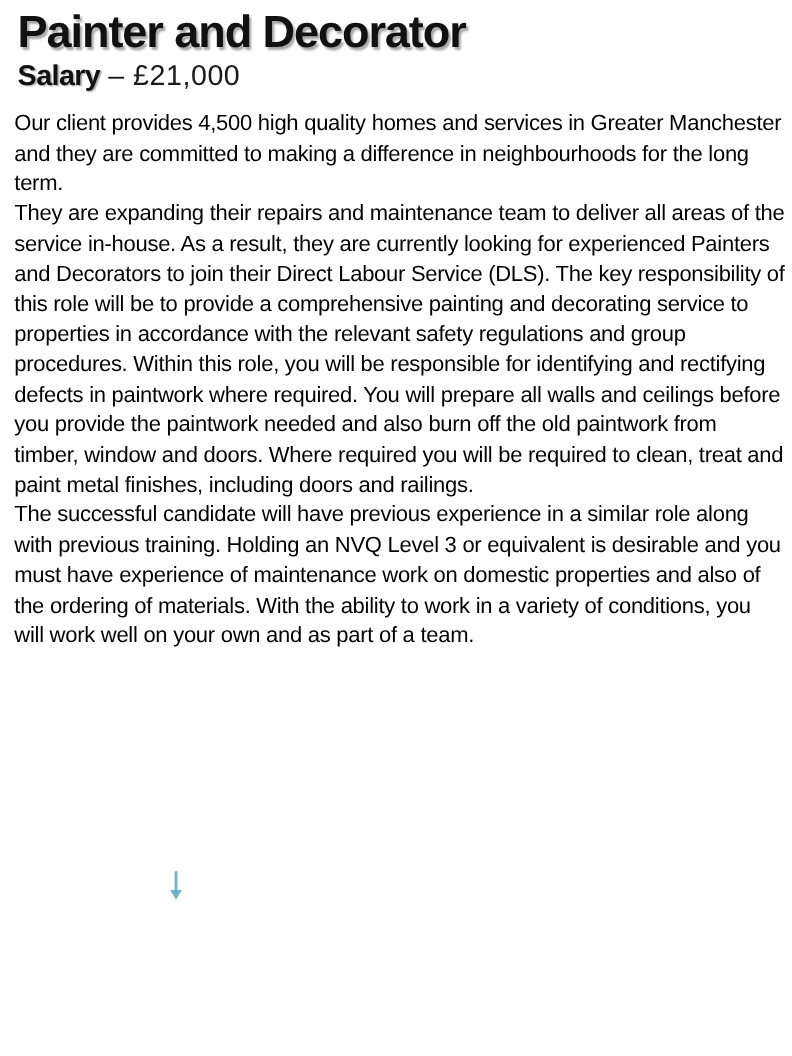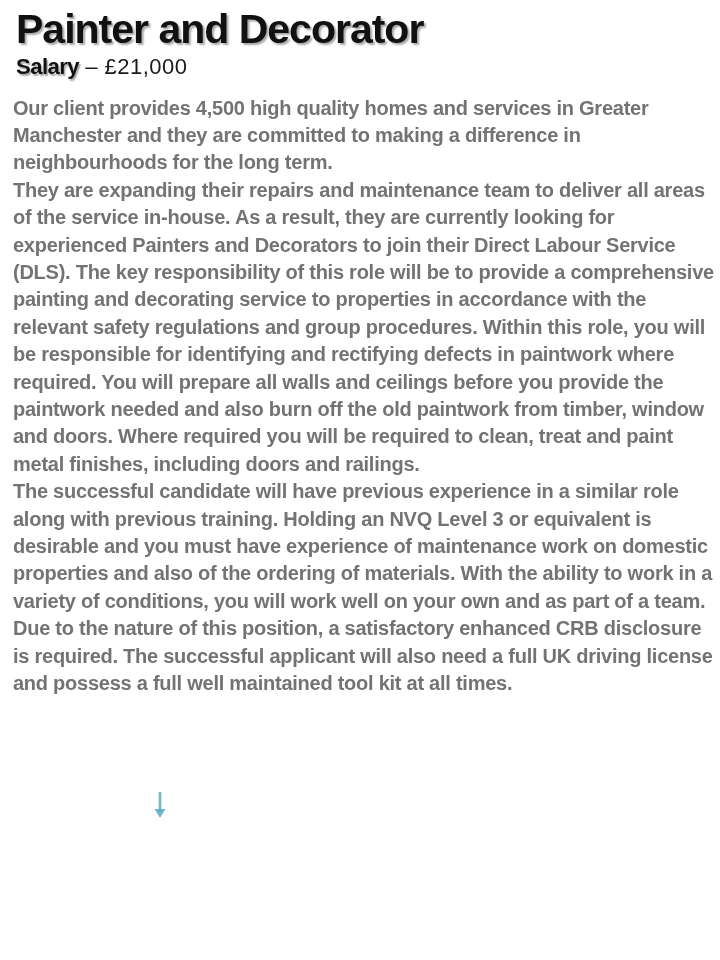--- a/index.html
+++ b/index.html
@@ -22,42 +22,41 @@
     font-size: 41px;
     line-height: 1.08;
     font-weight: bold;
     letter-spacing: -1px;
     color: #111111;
     text-shadow: 2px 2px 2px rgba(0,0,0,0.35);
   }
   .subtitle {
     margin: 3px 0 0 0;
     padding-left: 16px;
-    font-size: 22px;
+    font-size: 26px;
     line-height: 1.15;
   }
   .subtitle .salary-label {
     font-weight: bold;
     color: #111111;
     letter-spacing: -0.5px;
     text-shadow: 1.5px 1.5px 1.5px rgba(0,0,0,0.35);
   }
   .subtitle .salary-value {
     font-weight: 400;
     color: #1a1a1a;
     letter-spacing: 0.5px;
   }
   .content {
     margin-top: 15px;
     padding: 0 6px 0 13px;
     font-size: 20px;
     line-height: 27.4px;
     letter-spacing: -0.25px;
-    color: #737373;
-    font-weight: bold;
+    color: #000000;
   }
   .content p {
     margin: 0;
     padding: 0;
   }
   .cursor {
     position: absolute;
     left: 153px;
     top: 791px;
     width: 14px;
@@ -71,21 +70,20 @@
 <div class="slide">
 
   <h1 class="title">Painter and Decorator</h1>
 
   <h2 class="subtitle"><span class="salary-label">Salary</span> <span class="salary-value">– £21,000</span></h2>
 
   <div class="content">
     <p>Our client provides 4,500 high quality homes and services in Greater Manchester and they are committed to making a difference in neighbourhoods for the long term.</p>
     <p>They are expanding their repairs and maintenance team to deliver all areas of the service in-house. As a result, they are currently looking for experienced Painters and Decorators to join their Direct Labour Service (DLS). The key responsibility of this role will be to provide a comprehensive painting and decorating service to properties in accordance with the relevant safety regulations and group procedures. Within this role, you will be responsible for identifying and rectifying defects in paintwork where required. You will prepare all walls and ceilings before you provide the paintwork needed and also burn off the old paintwork from timber, window and doors. Where required you will be required to clean, treat and paint metal finishes, including doors and railings.</p>
     <p>The successful candidate will have previous experience in a similar role along with previous training. Holding an NVQ Level 3 or equivalent is desirable and you must have experience of maintenance work on domestic properties and also of the ordering of materials. With the ability to work in a variety of conditions, you will work well on your own and as part of a team.</p>
-    <p>Due to the nature of this position, a satisfactory enhanced CRB disclosure is required. The successful applicant will also need a full UK driving license and possess a full well maintained tool kit at all times.</p>
   </div>
 
   <svg class="cursor" viewBox="0 0 14 28">
     <line x1="7" y1="1" x2="7" y2="21" stroke="#5fa8c5" stroke-width="2.6" opacity="0.85"></line>
     <path d="M1.5 18 L7 27 L12.5 18 Z" fill="#5fa8c5" opacity="0.85"></path>
   </svg>
 
 </div>
 
 </body></html>

